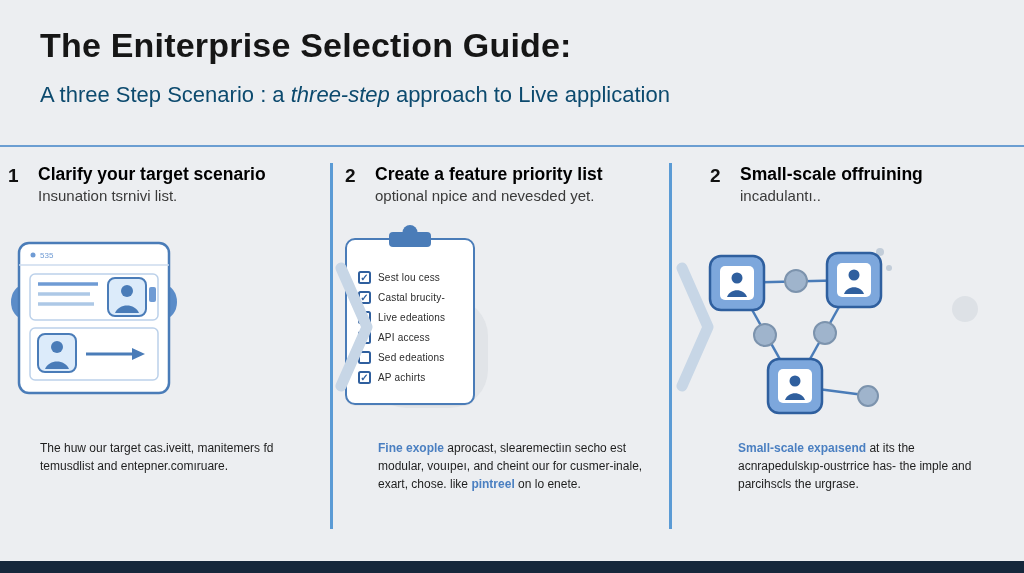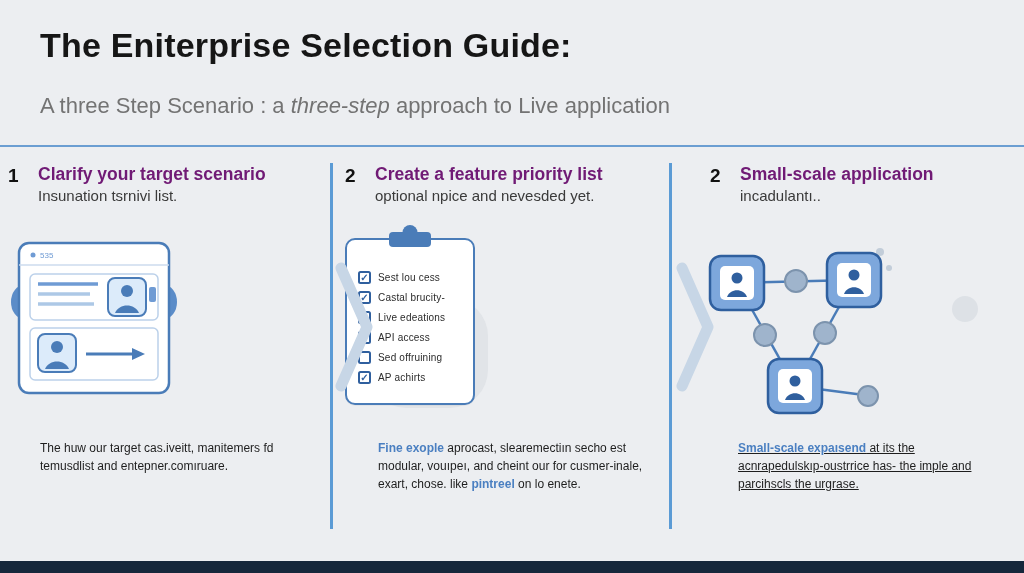--- a/index.html
+++ b/index.html
@@ -4,38 +4,38 @@
 <style>
   * { box-sizing: border-box; margin: 0; padding: 0; }
   html,body { width:1024px; height:573px; }
   body { font-family:"Liberation Sans", sans-serif; }
 
   .canvas { position:relative; width:1024px; height:573px; background:#eceef1; overflow:hidden; }
 
   
   .header { position:absolute; left:40px; top:26px; }
   .title { font-size:34px; font-weight:700; color:#161616; letter-spacing:.2px; }
-  .subtitle { margin-top:28px; font-size:22px; color:#737373; font-weight:500; }
+  .subtitle { margin-top:17px; font-size:22px; color:#0c4a6e; font-weight:500; }
   .subtitle em { font-style:italic; }
 
   .hrule { position:absolute; top:145px; left:0; width:1024px; height:2px; background:#6b9ed2; }
 
   
   .blob1 { position:absolute; left:368px; top:298px; width:120px; height:110px; background:#e1e4e8; border-radius:38px; }
   .blob2 { position:absolute; left:952px; top:296px; width:26px; height:26px; background:#dde1e6; border-radius:50%; }
 
   
   .col { position:absolute; top:164px; }
   .col1 { left:8px;  width:312px; }
   .col2 { left:345px; width:325px; }
   .col3 { left:710px; width:300px; }
 
   .step-head { display:flex; gap:16px; }
   .step-num { width:14px; font-size:19px; font-weight:700; color:#111; line-height:1.25; }
-  .step-title { font-size:17.5px; font-weight:700; color:#701a75; line-height:1.25; }
+  .step-title { font-size:17.5px; font-weight:700; color:#000000; line-height:1.25; }
   .step-sub { margin-top:1px; font-size:15px; color:#3a3a3a; }
 
   .illus { position:absolute; top:74px; left:0; right:0; display:flex; justify-content:flex-start; }
   .col3 .illus { transform:translateX(-18px); }
 
   
   .clipboard { position:relative; width:130px; background:#fff; border:2px solid #4a7cb8; border-radius:10px;
                padding:24px 11px 12px; box-shadow:0 1px 0 rgba(0,0,0,.04); }
   .clip-knob { position:absolute; top:-15px; left:50%; transform:translateX(-50%); width:15px; height:15px;
                background:#4a7cb8; border-radius:50%; }
@@ -49,21 +49,21 @@
   
   .vdivider { position:absolute; top:163px; height:366px; width:2.5px; background:#5b9bd5; }
   .vd1 { left:330px; } .vd2 { left:669px; }
   .chev { position:absolute; top:262px; }
   .chev1 { left:335px; } .chev2 { left:676px; }
 
   
   .note { position:absolute; top:439px; font-size:12px; line-height:1.5; color:#1e1e1e; }
   .note1 { left:40px;  width:268px; }
   .note2 { left:378px; width:274px; }
-  .note3 { left:738px; width:252px;text-decoration:underline; }
+  .note3 { left:738px; width:252px; }
   .hl { color:#4a7fc1; font-weight:700; }
 
   .footer-bar { position:absolute; left:0; bottom:0; width:1024px; height:12px; background:#15273b; }
 </style>
 </head>
 <body>
 
 <div class="canvas">
 
   <div class="blob1"></div>
@@ -135,35 +135,35 @@
         <div class="chk-row">
           <span class="chk-box">✓</span>
           <span class="chk-label">Live edeations</span>
         </div>
         <div class="chk-row">
           <span class="chk-box"></span>
           <span class="chk-label">API access</span>
         </div>
         <div class="chk-row">
           <span class="chk-box"></span>
-          <span class="chk-label">Sed offruining</span>
+          <span class="chk-label">Sed edeations</span>
         </div>
         <div class="chk-row">
           <span class="chk-box">✓</span>
           <span class="chk-label">AP achirts</span>
         </div>
       </div>
     </div>
   </section>
 
   <section class="col col3">
     <div class="step-head">
       <span class="step-num">2</span>
       <div>
-        <div class="step-title">Small-scale application</div>
+        <div class="step-title">Small-scale offruining</div>
         <div class="step-sub">incadulantı..</div>
       </div>
     </div>
     <div class="illus">
       <svg width="205" height="190" viewBox="0 0 205 190">
         <line x1="45" y1="45" x2="162" y2="42" stroke="#4a7cb8" stroke-width="2.5"></line>
         <line x1="45" y1="45" x2="103" y2="148" stroke="#4a7cb8" stroke-width="2.5"></line>
         <line x1="162" y1="42" x2="103" y2="148" stroke="#4a7cb8" stroke-width="2.5"></line>
         <line x1="103" y1="148" x2="172" y2="157" stroke="#4a7cb8" stroke-width="2.5"></line>
         <circle cx="104" cy="43" r="11" fill="#9fb4cc" stroke="#7c93ad" stroke-width="2"></circle>

